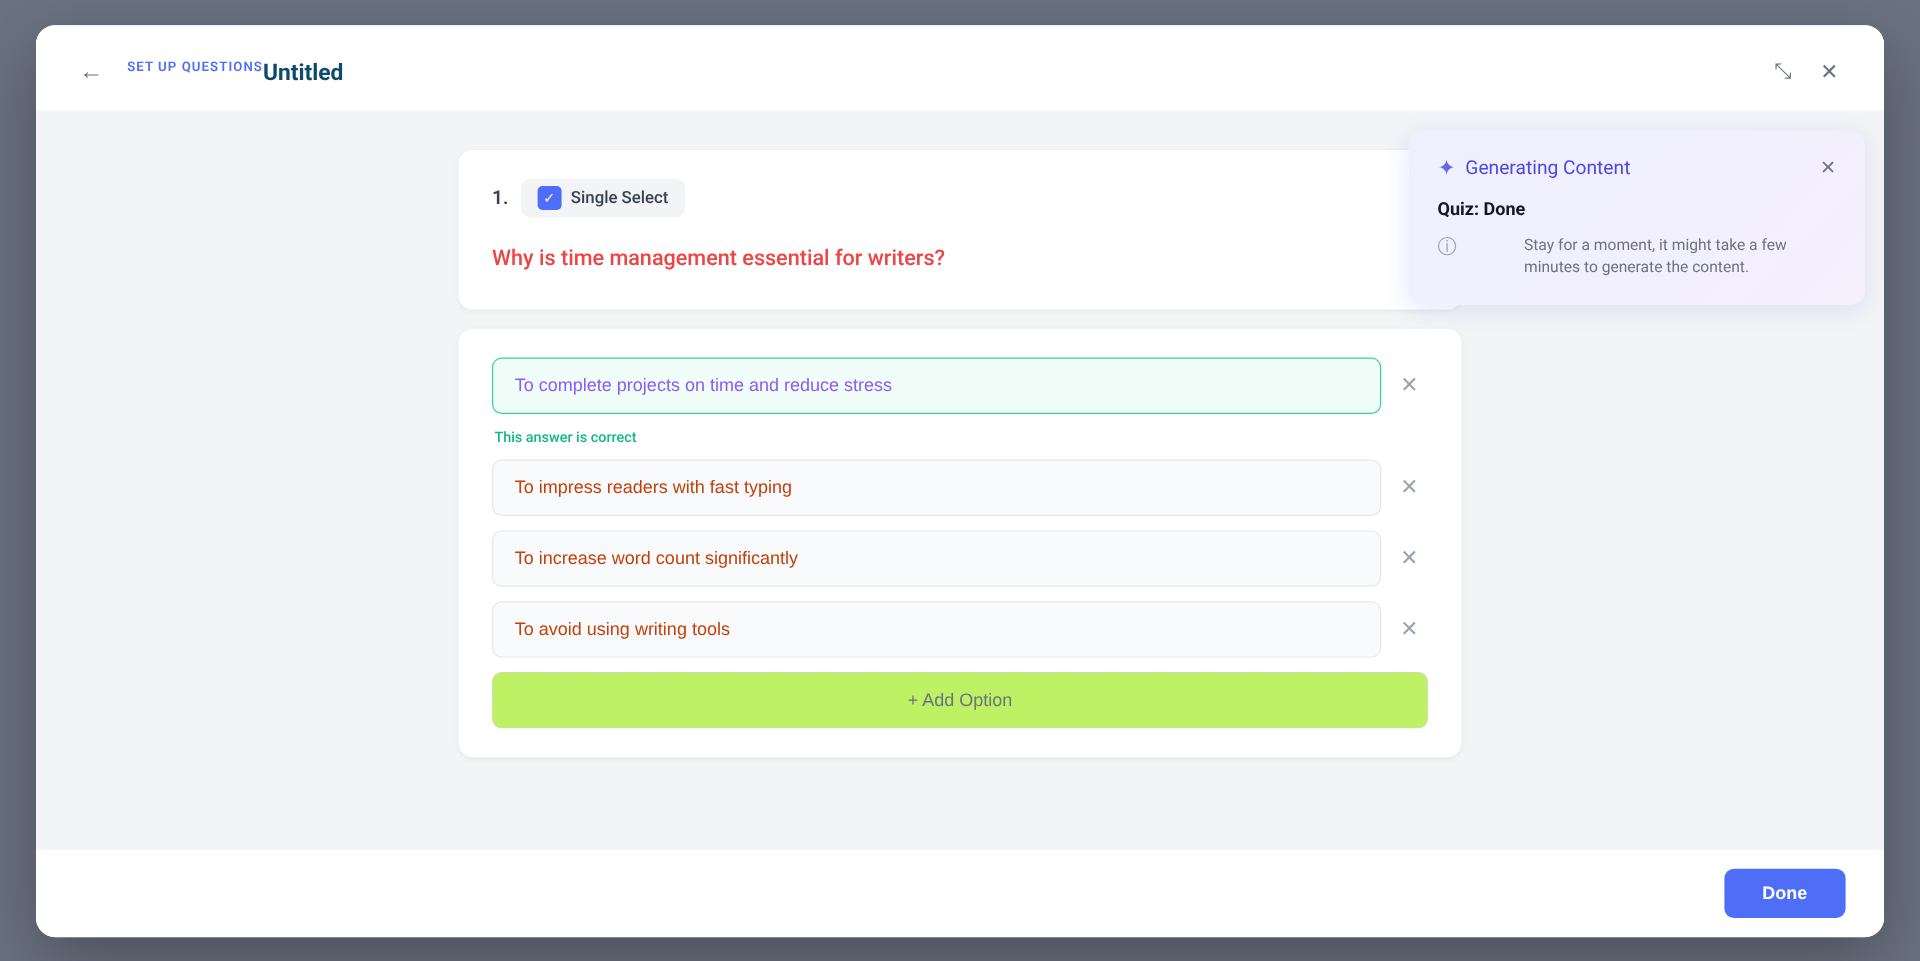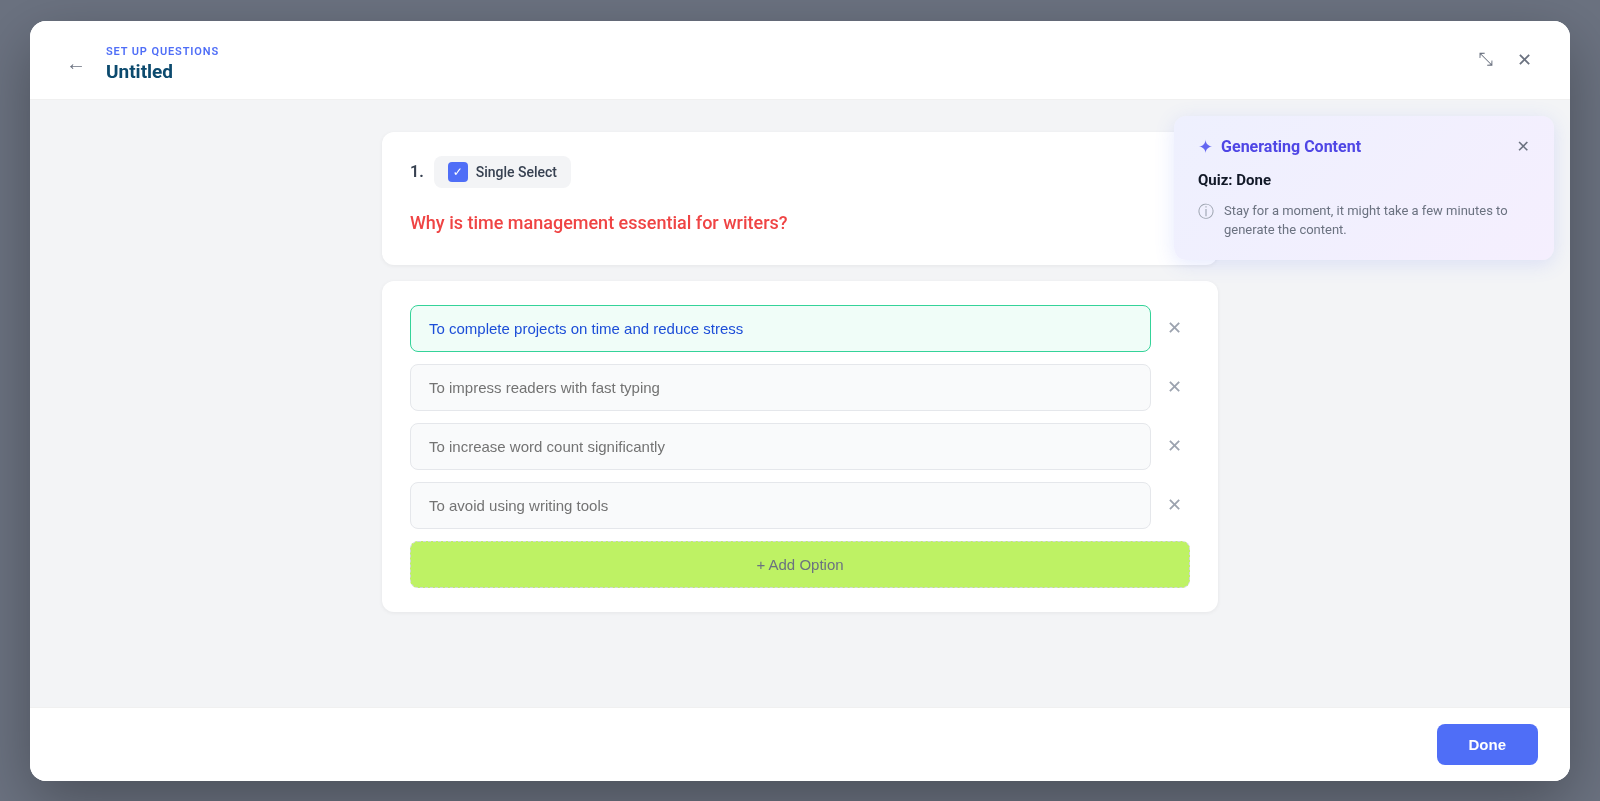--- a/index.html
+++ b/index.html
@@ -43,21 +43,21 @@
       border: none;
       cursor: pointer;
       color: #6b7280;
       font-size: 20px;
       padding: 4px;
       display: flex;
       align-items: center;
     }
     .header-title-group {
       display: flex;
-      flex-direction: column;
+      flex-direction: row;
     }
     .set-up-label {
       font-size: 11px;
       font-weight: 600;
       color: #4F6EF7;
       letter-spacing: 0.08em;
       text-transform: uppercase;
       margin-bottom: 2px;
     }
     .modal-title {
@@ -156,29 +156,29 @@
       align-items: center;
       justify-content: space-between;
       margin-bottom: 12px;
     }
     .answer-input {
       flex: 1;
       padding: 14px 18px;
       border: 1.5px solid #e5e7eb;
       border-radius: 8px;
       font-size: 15px;
-      color: #737373;
+      color: #c2410c;
       background: #f9fafb;
       outline: none;
       cursor: default;
     }
     .answer-input.correct {
       border-color: #34d399;
       background: #f0fdf8;
-      color: #1d4ed8;
+      color: #8b5cf6;
     }
     .correct-label {
       font-size: 12px;
       color: #10b981;
       font-weight: 500;
       margin-top: 4px;
       margin-left: 2px;
     }
     .answer-option-wrapper {
       margin-bottom: 12px;
@@ -250,21 +250,21 @@
       display: flex;
       align-items: center;
       gap: 8px;
     }
     .sparkle-icon {
       color: #6366f1;
       font-size: 18px;
     }
     .panel-title {
       font-size: 16px;
-      font-weight: 700;
+      font-weight: 400;
       color: #4F46E5;
       text-align: right;
     }
     .panel-close {
       background: none;
       border: none;
       cursor: pointer;
       color: #6b7280;
       font-size: 16px;
     }
@@ -285,20 +285,21 @@
     .info-icon {
       color: #9ca3af;
       font-size: 16px;
       margin-top: 1px;
       flex-shrink: 0;
     }
     .panel-info-text {
       font-size: 13px;
       color: #6b7280;
       line-height: 1.5;
+      margin-left: 46px;
     }
   </style>
 </head>
 <body>
 
 <div class="modal">
 
   <div class="modal-header">
     <div class="header-left">
       <button class="back-btn">←</button>
@@ -327,20 +328,21 @@
         <div class="question-text">Why is time management essential for writers?</div>
       </div>
 
       <div class="answers-card">
 
         <div class="answer-option-wrapper">
           <div class="answer-option">
             <input type="text" class="answer-input correct" readonly="" value="To complete projects on time and reduce stress" style="">
             <button class="remove-btn">✕</button>
           </div>
+          <div class="correct-label">This answer is correct</div>
         </div>
 
         <div class="answer-option">
           <input type="text" class="answer-input" readonly="" value="To impress readers with fast typing" style="">
           <button class="remove-btn">✕</button>
         </div>
 
         <div class="answer-option">
           <input type="text" class="answer-input" readonly="" value="To increase word count significantly" style="">
           <button class="remove-btn">✕</button>

